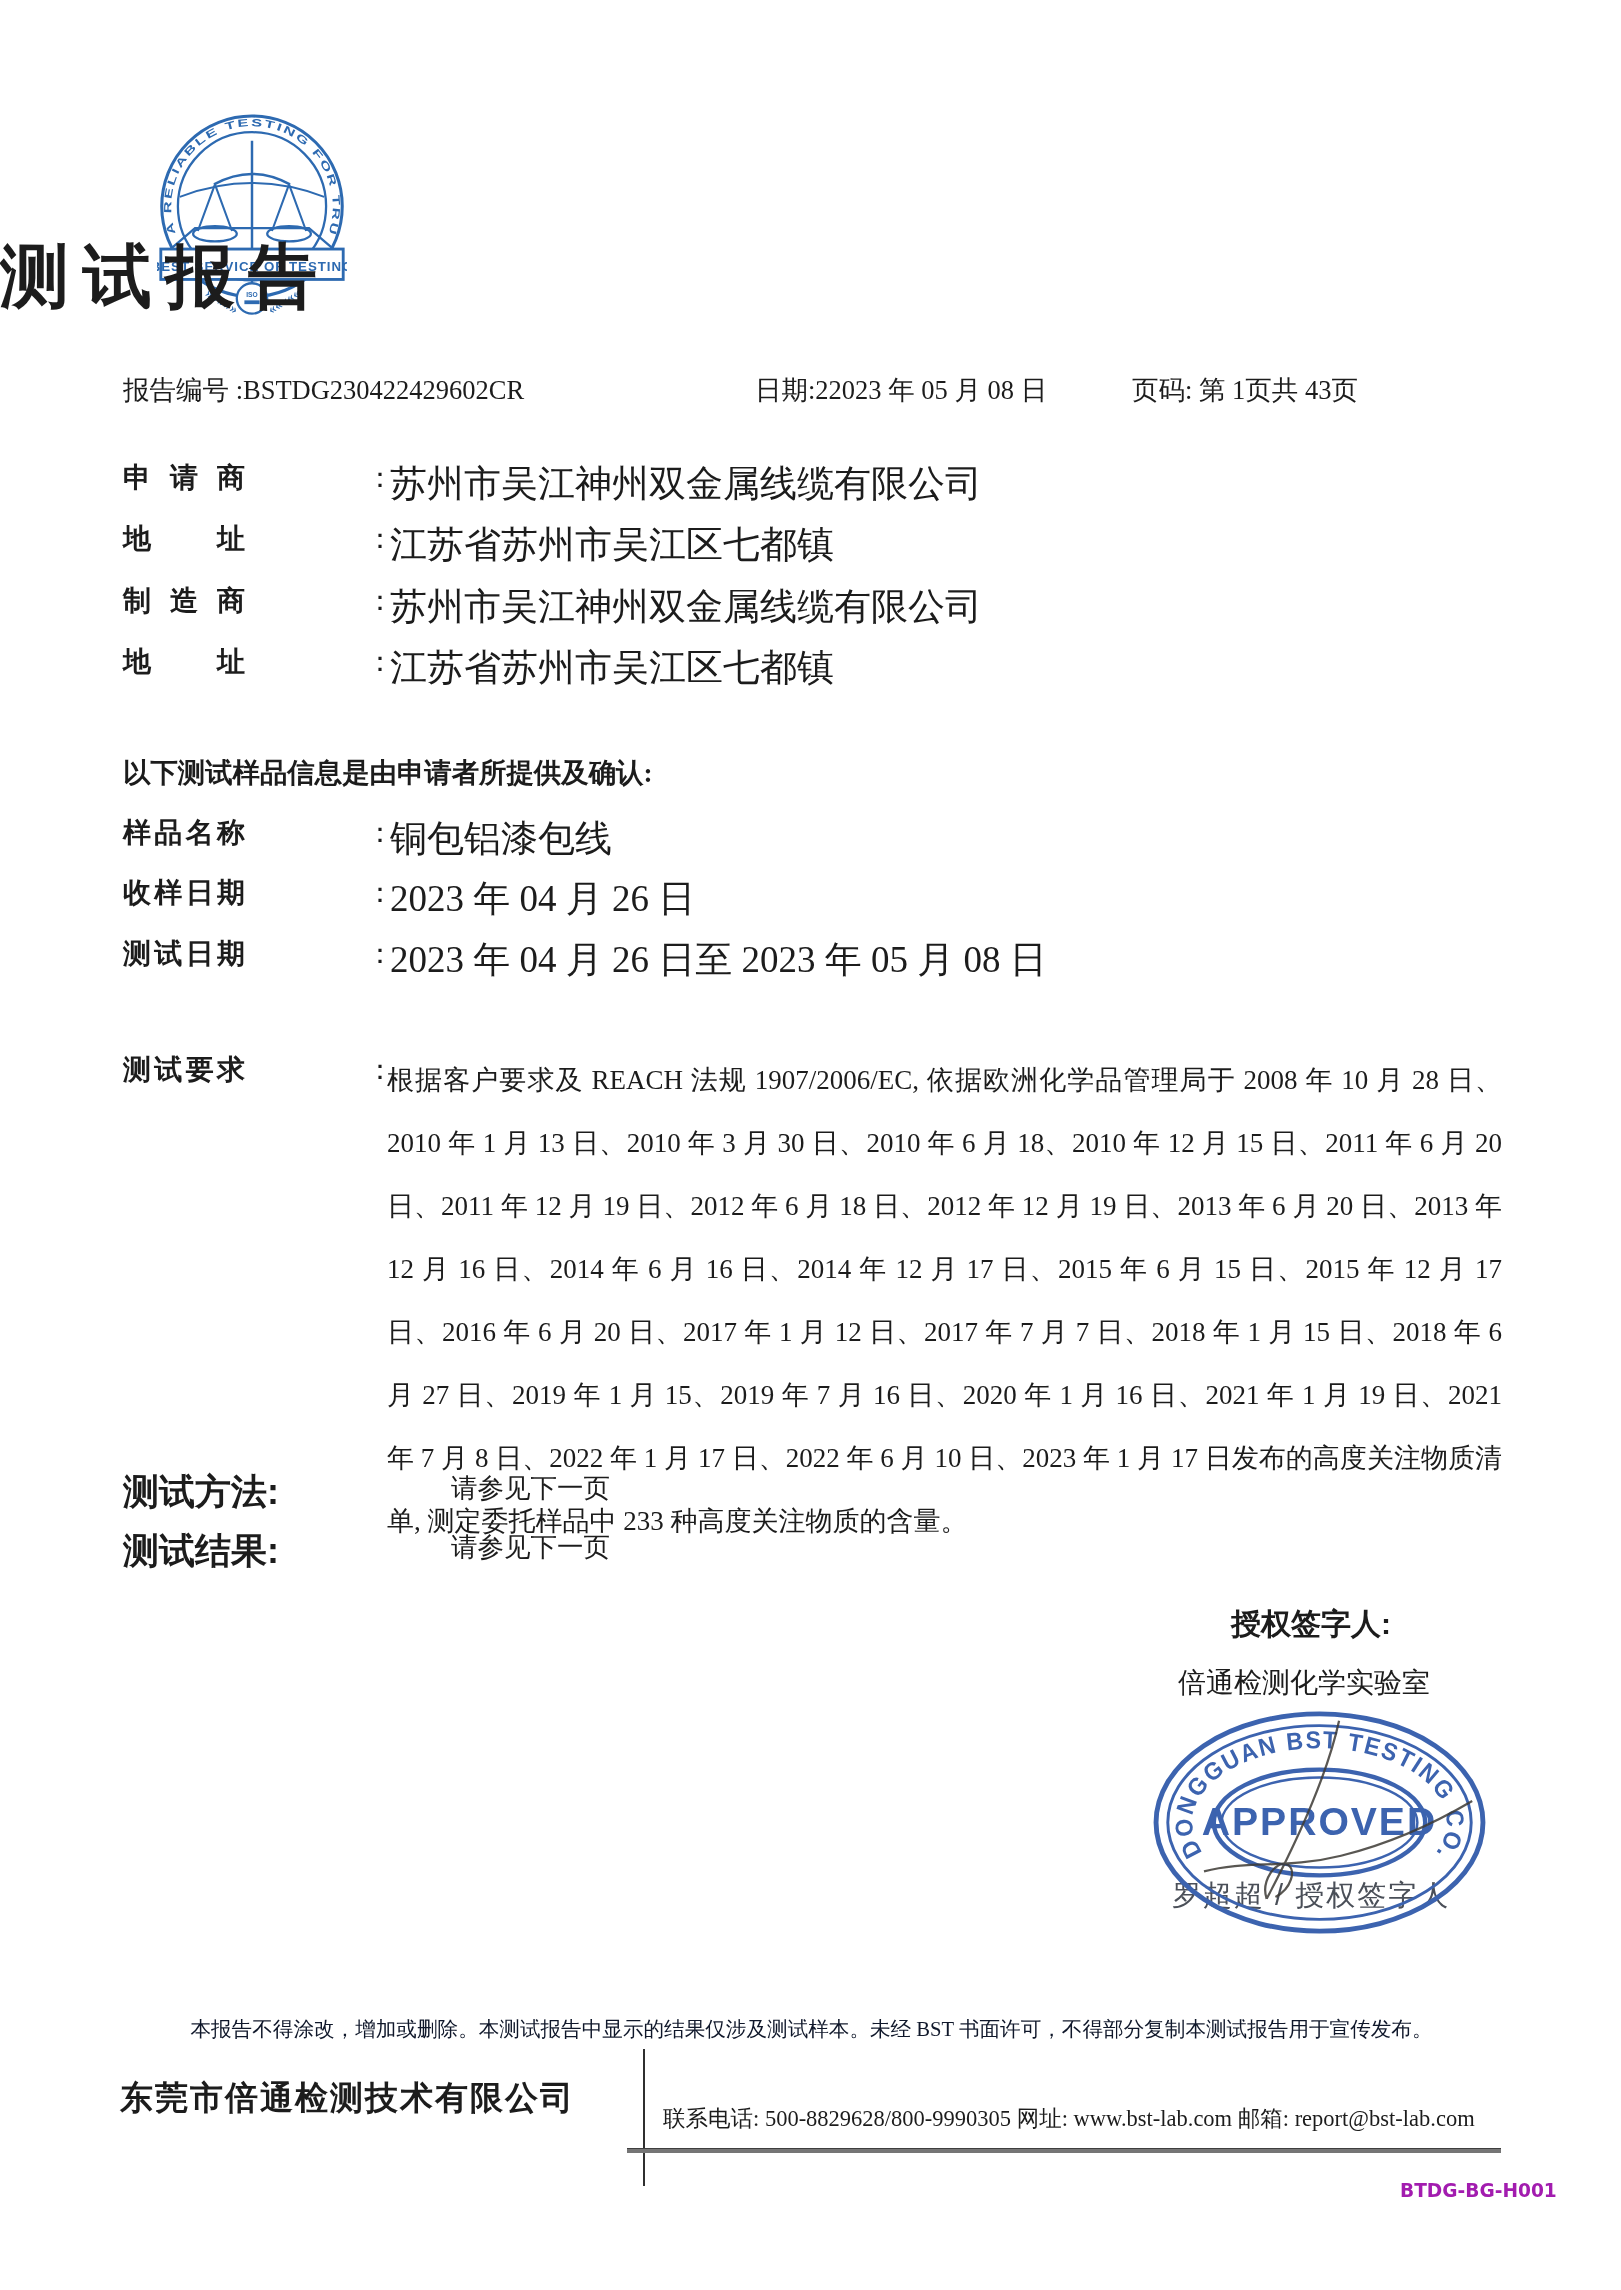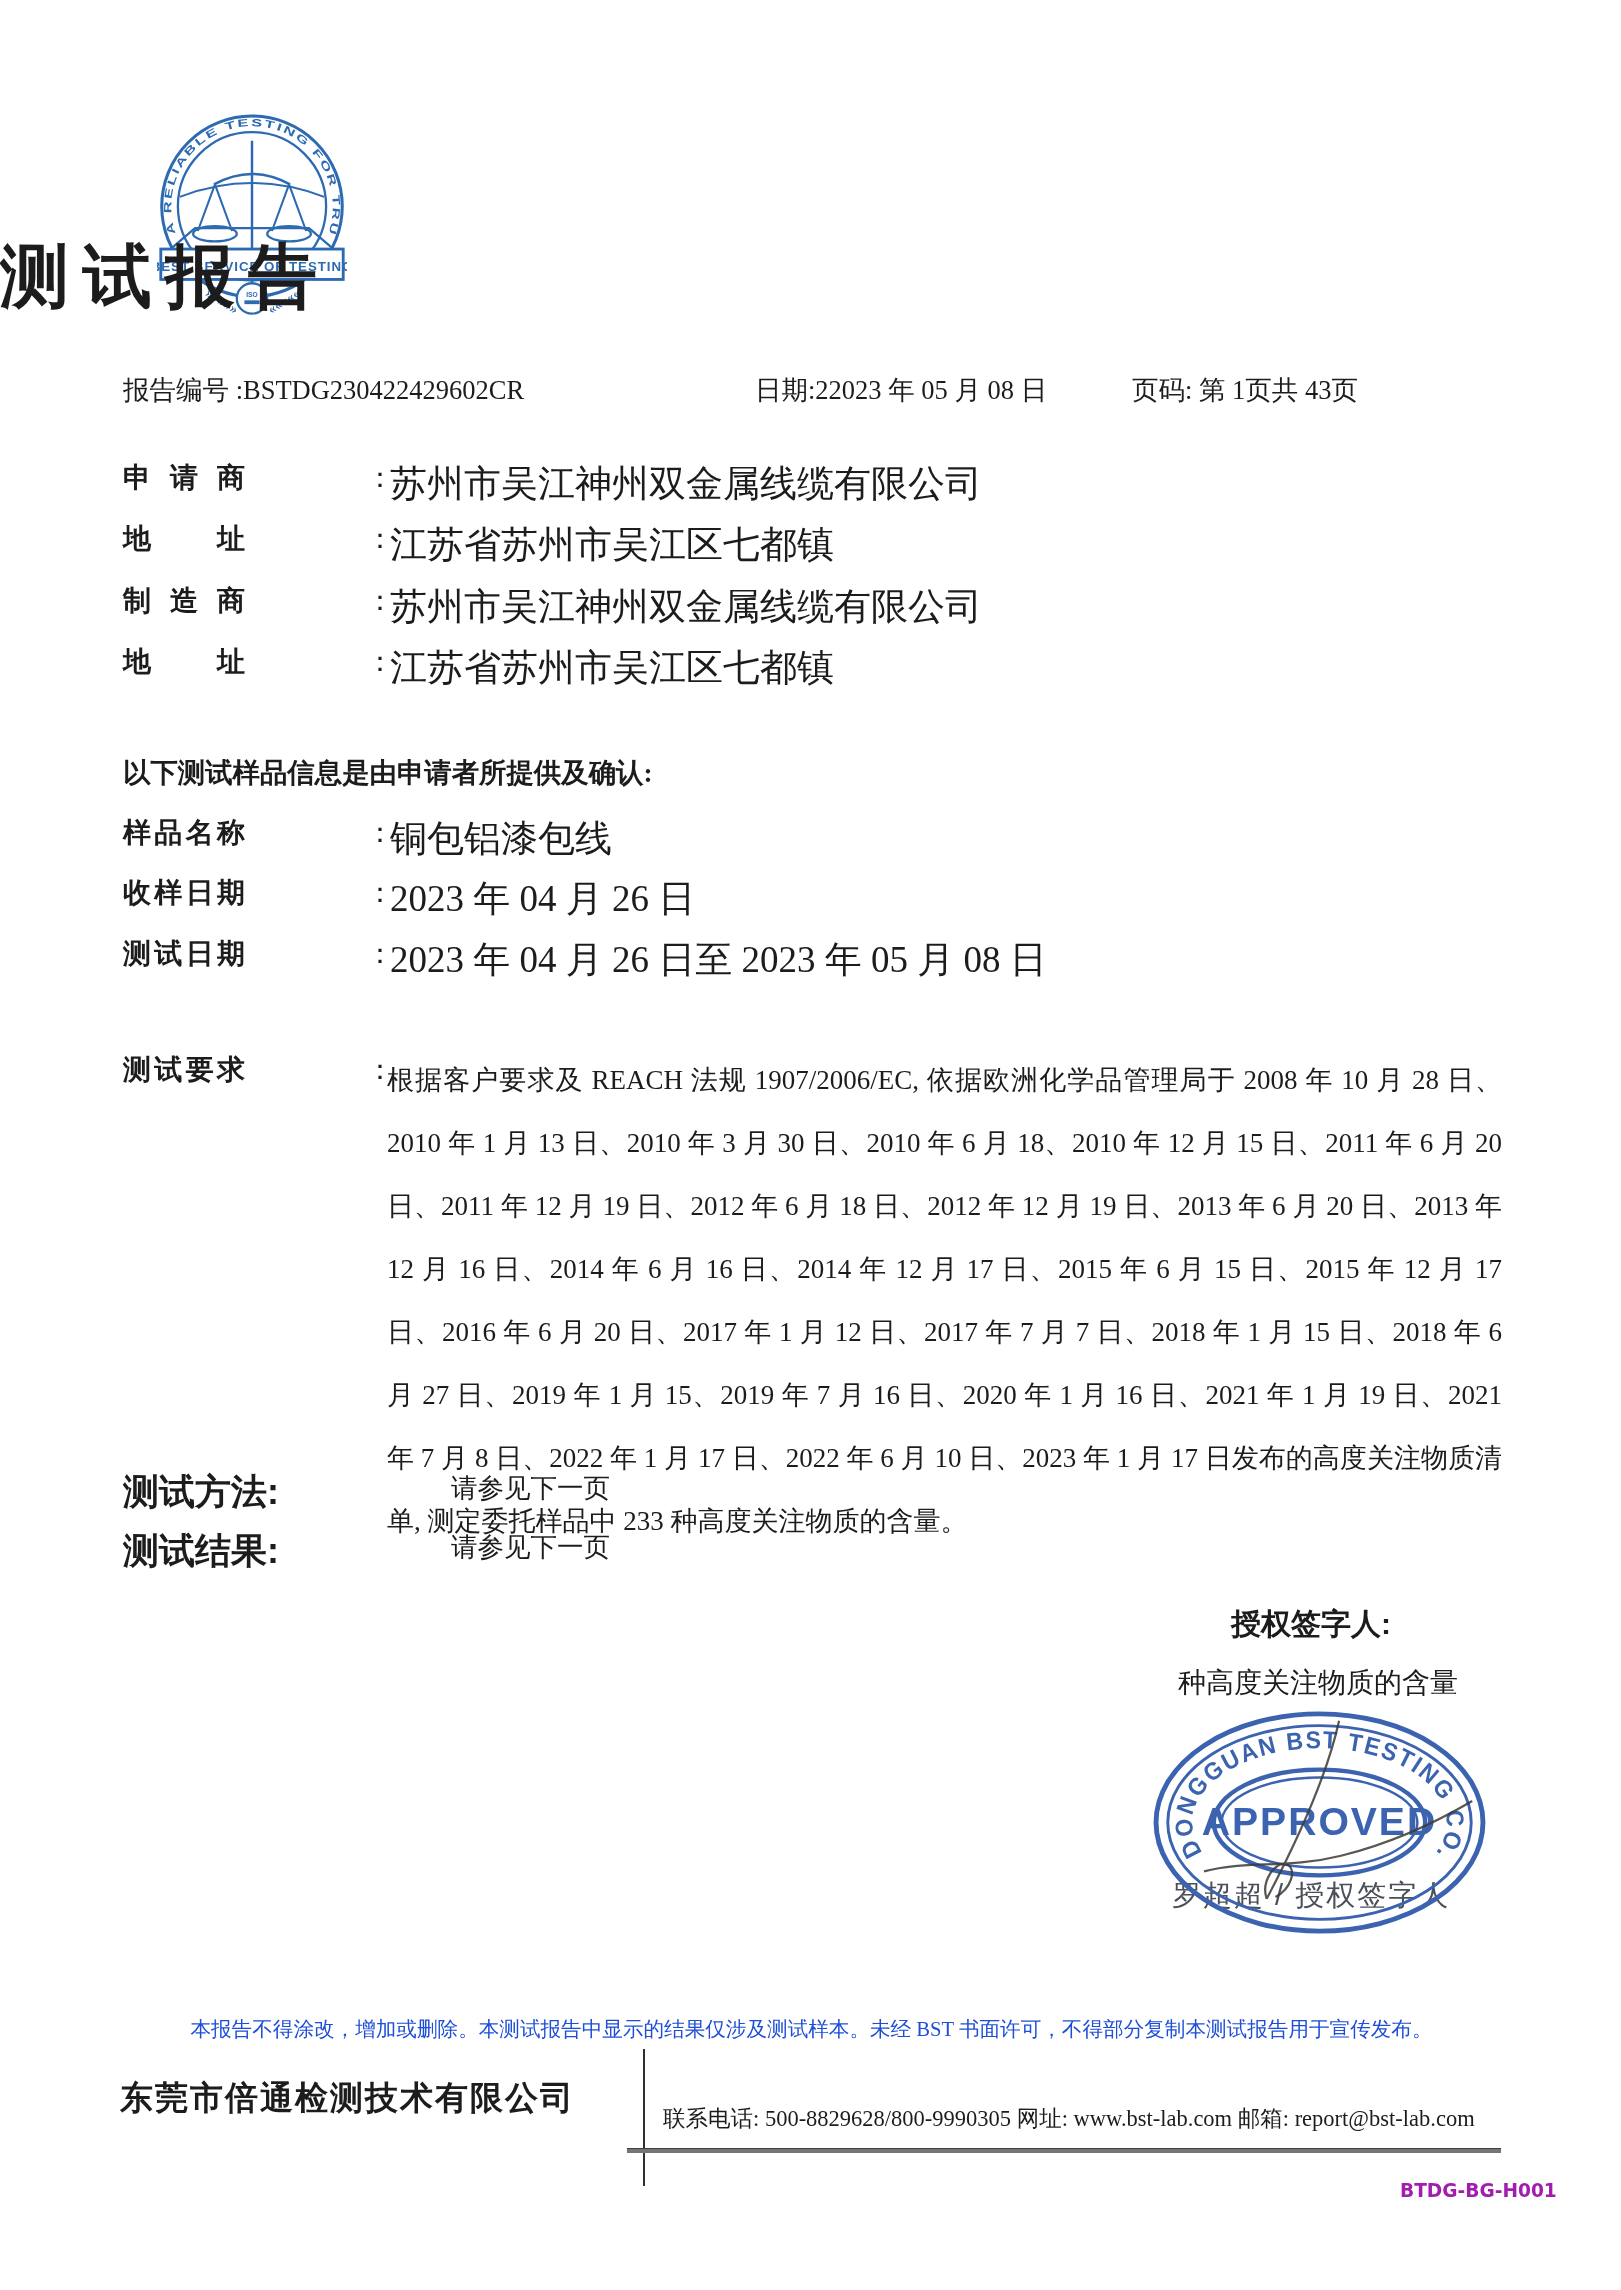--- a/index.html
+++ b/index.html
@@ -46,21 +46,21 @@
   }
   .sig-lab{left:1178px;top:1664px;font-size:28px;}
   .signer{
     left:1172px;top:1876px;font-size:29px;
     font-family:"Liberation Sans","DejaVu Sans",sans-serif;
     color:#4a4f58;z-index:1;letter-spacing:2px;white-space:nowrap;
   }
   .stamp{left:1147px;top:1707px;z-index:2;}
   .disclaimer{
     left:123px;top:2015px;width:1377px;text-align:center;
-    font-size:20.6px;color:#1d4ed8;white-space:nowrap;
+    font-size:20.6px;color:#0f172a;white-space:nowrap;
   }
   .company{
     left:120px;top:2076px;
     font-family:"Liberation Sans","DejaVu Sans",sans-serif;
     font-weight:bold;font-size:33px;letter-spacing:2px;white-space:nowrap;
   }
   .vline{left:643px;top:2049px;width:2px;height:137px;background:#2f2f2f;}
   .addr{left:663px;font-size:22.5px;white-space:nowrap;}
   .hrthick{
     left:627px;top:2148px;width:874px;height:3.9px;
@@ -162,21 +162,21 @@
   <div class="row" style="top:1468px;">
     <span class="mr-label">测试方法:</span>
     <span class="mr-val">请参见下一页</span>
   </div>
   <div class="row" style="top:1527px;">
     <span class="mr-label">测试结果:</span>
     <span class="mr-val">请参见下一页</span>
   </div>
 
   <div class="abs sig-title">授权签字人:</div>
-  <div class="abs sig-lab">种高度关注物质的含量</div>
+  <div class="abs sig-lab">倍通检测化学实验室</div>
   <div class="abs signer">罗超超 / 授权签字人</div>
 
   <div class="abs stamp">
     <svg width="345" height="231" viewBox="0 0 352 236">
       <g fill="none" stroke="#3c63af">
         <ellipse cx="176" cy="118" rx="167" ry="111" stroke-width="5"></ellipse>
         <ellipse cx="176" cy="118" rx="155" ry="99" stroke-width="3"></ellipse>
         <ellipse cx="176" cy="118" rx="108" ry="54" stroke-width="4.5"></ellipse>
         <ellipse cx="176" cy="118" rx="100" ry="46" stroke-width="2.5"></ellipse>
       </g>

